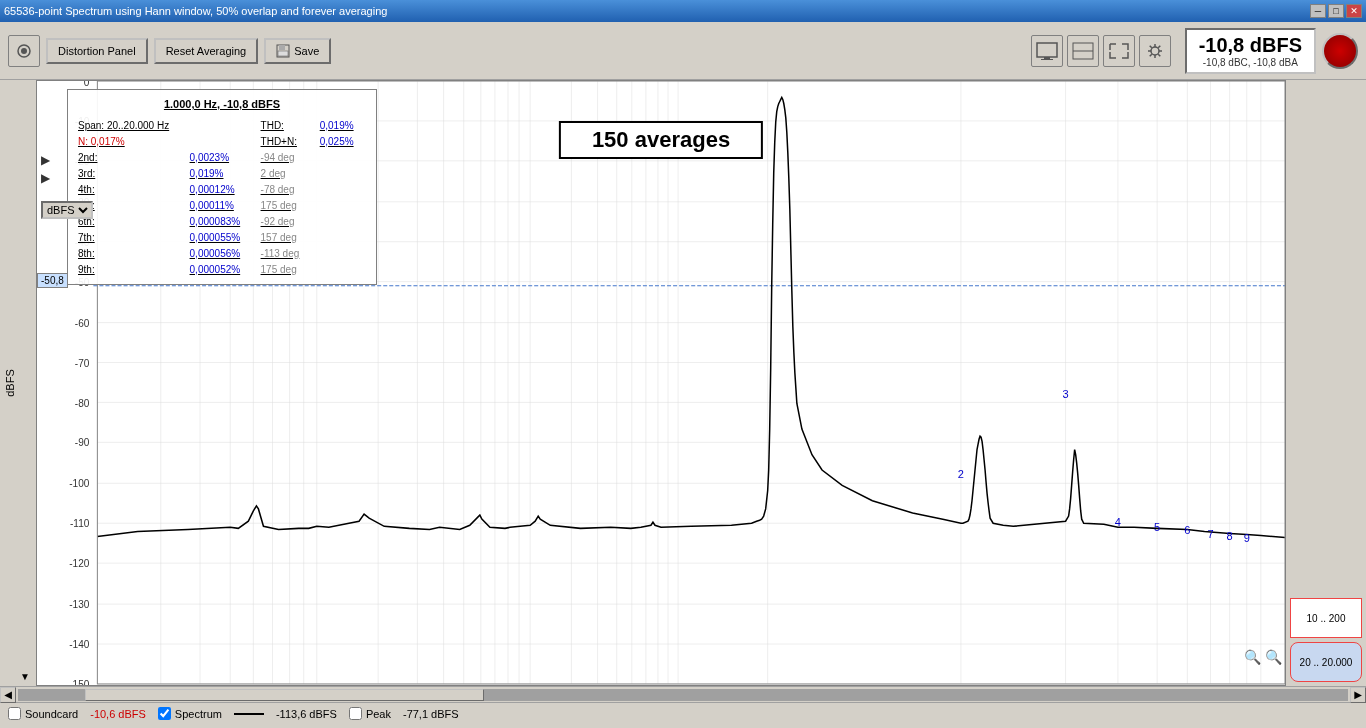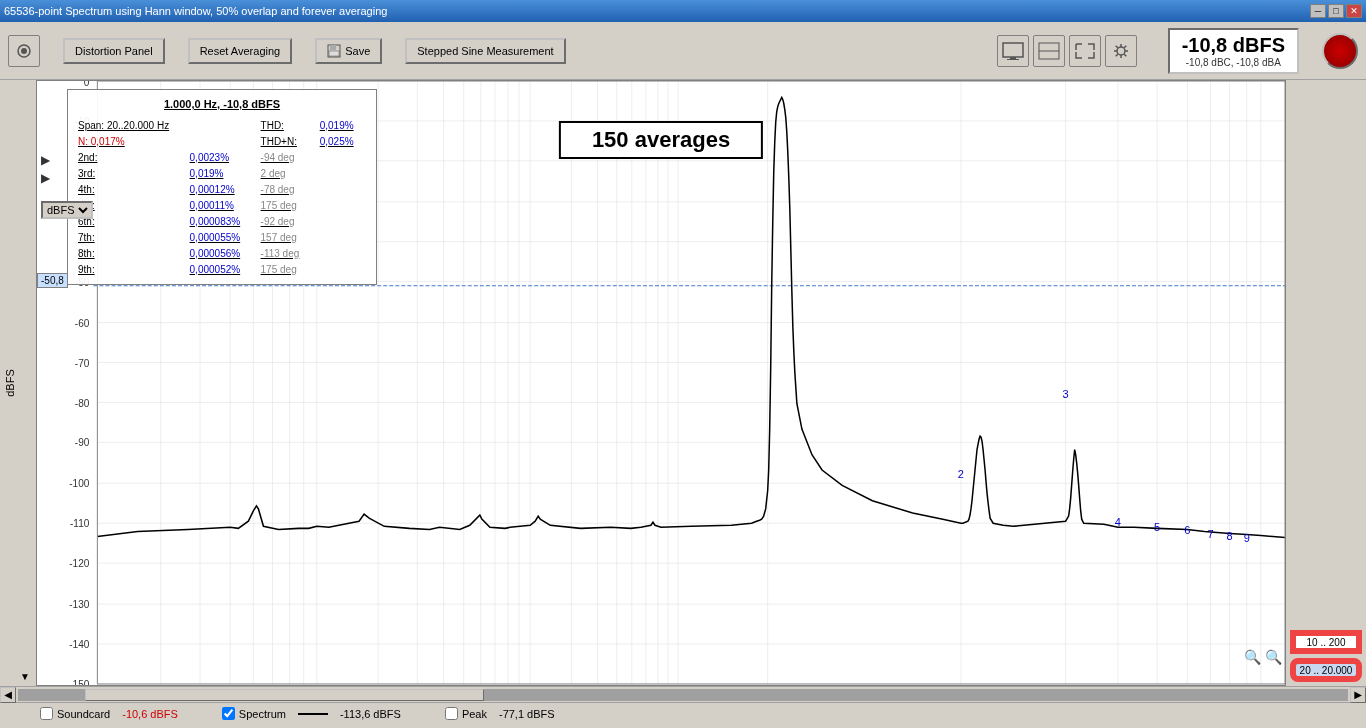--- a/index.html
+++ b/index.html
@@ -27,21 +27,21 @@
       color: black;
     }
 
     
     #toolbar {
       background: #d4d0c8;
       height: 58px;
       display: flex;
       align-items: center;
       padding: 0 8px;
-      gap: 23px;
+      gap: 6px;
       border-bottom: 1px solid #a0a0a0;
     }
     .toolbar-icon-btn {
       width: 32px; height: 32px;
       background: #d4d0c8;
       border: 1px solid #808080;
       border-radius: 2px;
       display: flex; align-items: center; justify-content: center;
       cursor: pointer;
     }
@@ -117,23 +117,23 @@
       width: 80px;
       background: #d4d0c8;
       display: flex;
       flex-direction: column;
       align-items: center;
       padding: 4px;
       gap: 4px;
     }
     .range-btn {
       width: 72px;
-      height: 24px;
+      height: 40px;
       background: white;
-      border: 6px solid #ef4444;
+      border: 1px solid #ef4444;
       font-size: 10px;
       display: flex; align-items: center; justify-content: center;
       cursor: pointer;
     }
     
     
     #chart-svg { width: 100%; height: 100%; }
     
     
     #info-box {
@@ -217,21 +217,21 @@
     #status-bar {
       height: 22px;
       background: #d4d0c8;
       display: flex;
       align-items: center;
       gap: 12px;
       padding: 0 8px;
       border-top: 1px solid #a0a0a0;
       font-size: 11px;
     }
-    .status-item { display: flex; align-items: center; gap: 4px; margin-left: 32px; }
+    .status-item { display: flex; align-items: center; gap: 4px; }
     .status-checkbox { width: 13px; height: 13px; }
     .status-value-red { color: #cc0000; }
   </style>
 </head>
 <body>
 
 <div id="titlebar">
   <span>65536-point Spectrum using Hann window, 50% overlap and forever averaging</span>
   <div id="titlebar-controls">
     <div class="title-btn">─</div>
@@ -251,21 +251,20 @@
   <button class="toolbar-btn">Distortion Panel</button>
   <button class="toolbar-btn">Reset Averaging</button>
   <button class="toolbar-btn" style="display:flex;align-items:center;gap:4px;">
     <svg width="14" height="14">
         <rect x="1" y="1" width="12" height="12" fill="none" stroke="#555" stroke-width="1"></rect>
         <rect x="3" y="1" width="6" height="5" fill="#aaa"></rect>
         <rect x="2" y="7" width="10" height="5" fill="#ddd" stroke="#555" stroke-width="0.5"></rect>
       </svg>
     <span>Save</span>
   </button>
-  <button class="toolbar-btn">Stepped Sine Measurement</button>
 
   <div class="toolbar-spacer"></div>
 
   <div style="display:flex;gap:4px;margin-right:8px;">
     <div class="toolbar-icon-btn">
       <svg width="22" height="18">
         <rect x="1" y="1" width="20" height="14" fill="none" stroke="#555" stroke-width="1.5"></rect>
         <rect x="8" y="15" width="6" height="2" fill="#555"></rect>
         <rect x="5" y="17" width="12" height="1" fill="#555"></rect>
       </svg>

